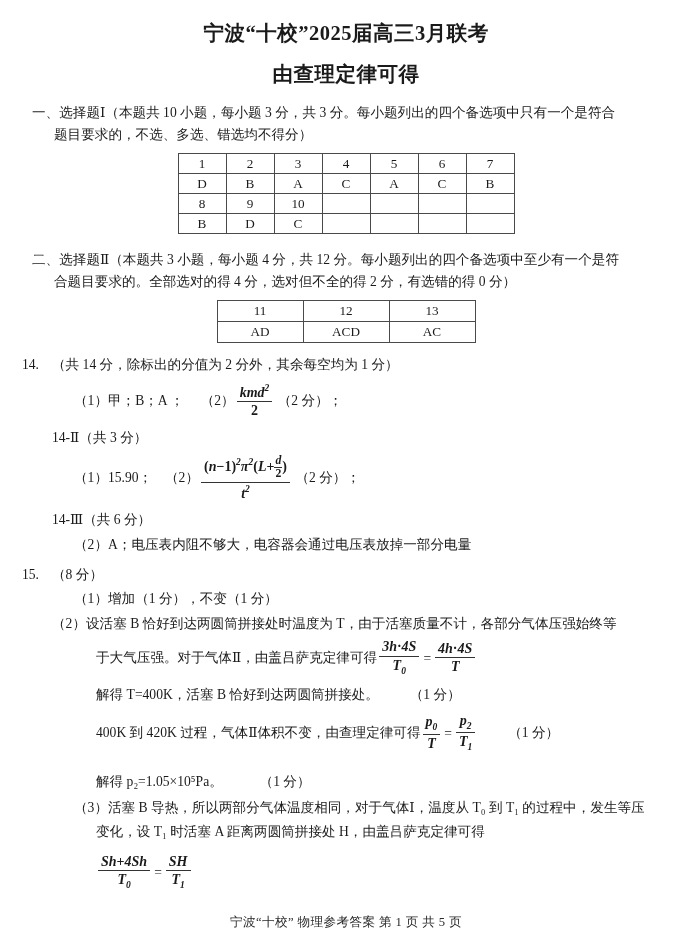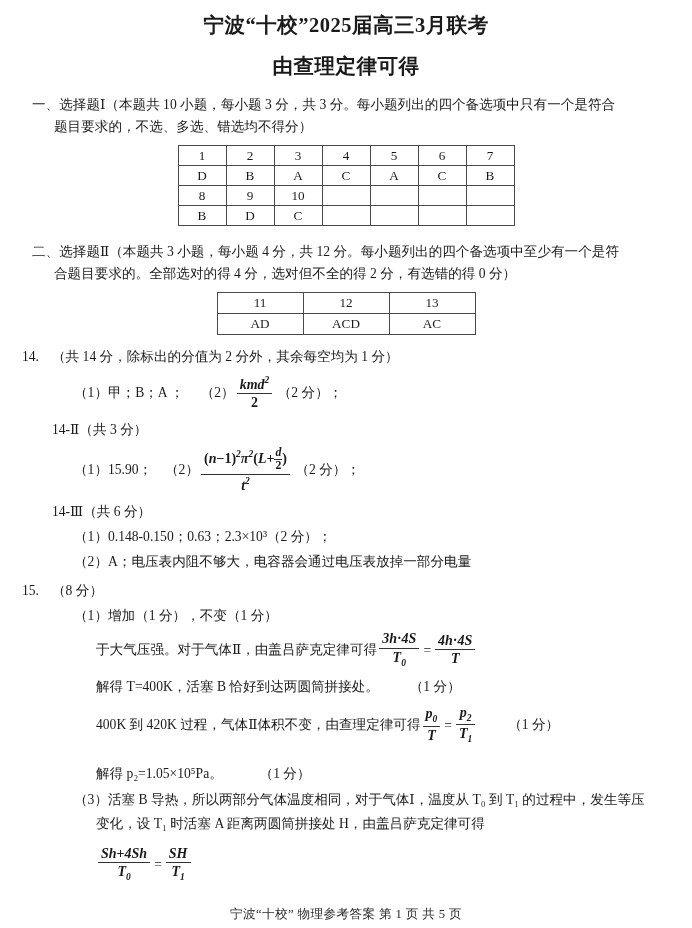--- a/index.html
+++ b/index.html
@@ -22,21 +22,21 @@
     box-sizing: border-box;
     padding: 0 22px;
   }
 
   
   .title-main {
     text-align: center;
     font-size: 20.5px;
     font-weight: bold;
     letter-spacing: 0.5px;
-    margin-top: 12px;
+    margin-top: 20px;
     line-height: 1.3;
   }
   .title-sub {
     text-align: center;
     font-size: 20.5px;
     font-weight: bold;
     letter-spacing: 0.5px;
     margin-top: 14px;
     line-height: 1.3;
   }
@@ -273,29 +273,29 @@
   <div class="qline gap-s indent1">14-Ⅱ（共 3 分）</div>
 
   <div class="qline gap-s indent2">
     <span>（1）15.90；</span>
     <span style="display:inline-block;width:6px"></span>
     <span>（2）</span><span class="frac big"><span class="num"><span class="mathu">(</span><span class="mathi">n</span><span class="mathu">−1)</span><sup>2</sup><span class="mathi">π</span><sup>2</sup><span class="mathu">(</span><span class="mathi">L</span><span class="mathu">+</span><span class="nested-frac"><span class="n mathi">d</span><span class="d mathu">2</span></span><span class="mathu">)</span></span><span class="den"><span class="mathi">t</span><sup>2</sup></span></span>
     <span>（2 分）；</span>
   </div>
 
   <div class="qline gap-s indent1">14-Ⅲ（共 6 分）</div>
-  <div class="qline tight indent2">（1）0.148-0.150；0.63；2.3×10³（2 分）；</div>
   <div class="qline tight indent2">（2）A；电压表内阻不够大，电容器会通过电压表放掉一部分电量</div>
 
   <div class="qline gap-s">
     <span class="q-num">15.</span><span>（8 分）</span>
   </div>
 
   <div class="qline tight indent2">（1）增加（1 分），不变（1 分）</div>
 
+  <div class="qline tight indent-hang">（2）设活塞 B 恰好到达两圆筒拼接处时温度为 T，由于活塞质量不计，各部分气体压强始终等</div>
 
   <div class="qline" style="padding-left:74px;margin-top:5px">
     <span>于大气压强。对于气体Ⅱ，由盖吕萨克定律可得</span><span class="frac big"><span class="num"><span class="mathi">3h</span><span class="mathu">·</span><span class="mathi">4S</span></span><span class="den"><span class="mathi">T</span><sub>0</sub></span></span><span class="eqsign">=</span><span class="frac big"><span class="num"><span class="mathi">4h</span><span class="mathu">·</span><span class="mathi">4S</span></span><span class="den"><span class="mathi">T</span></span></span>
   </div>
 
   <div class="qline" style="padding-left:74px;margin-top:7px">
     <span>解得 T=400K，活塞 B 恰好到达两圆筒拼接处。</span>
     <span style="display:inline-block;width:24px"></span>
     <span>（1 分）</span>
   </div>

